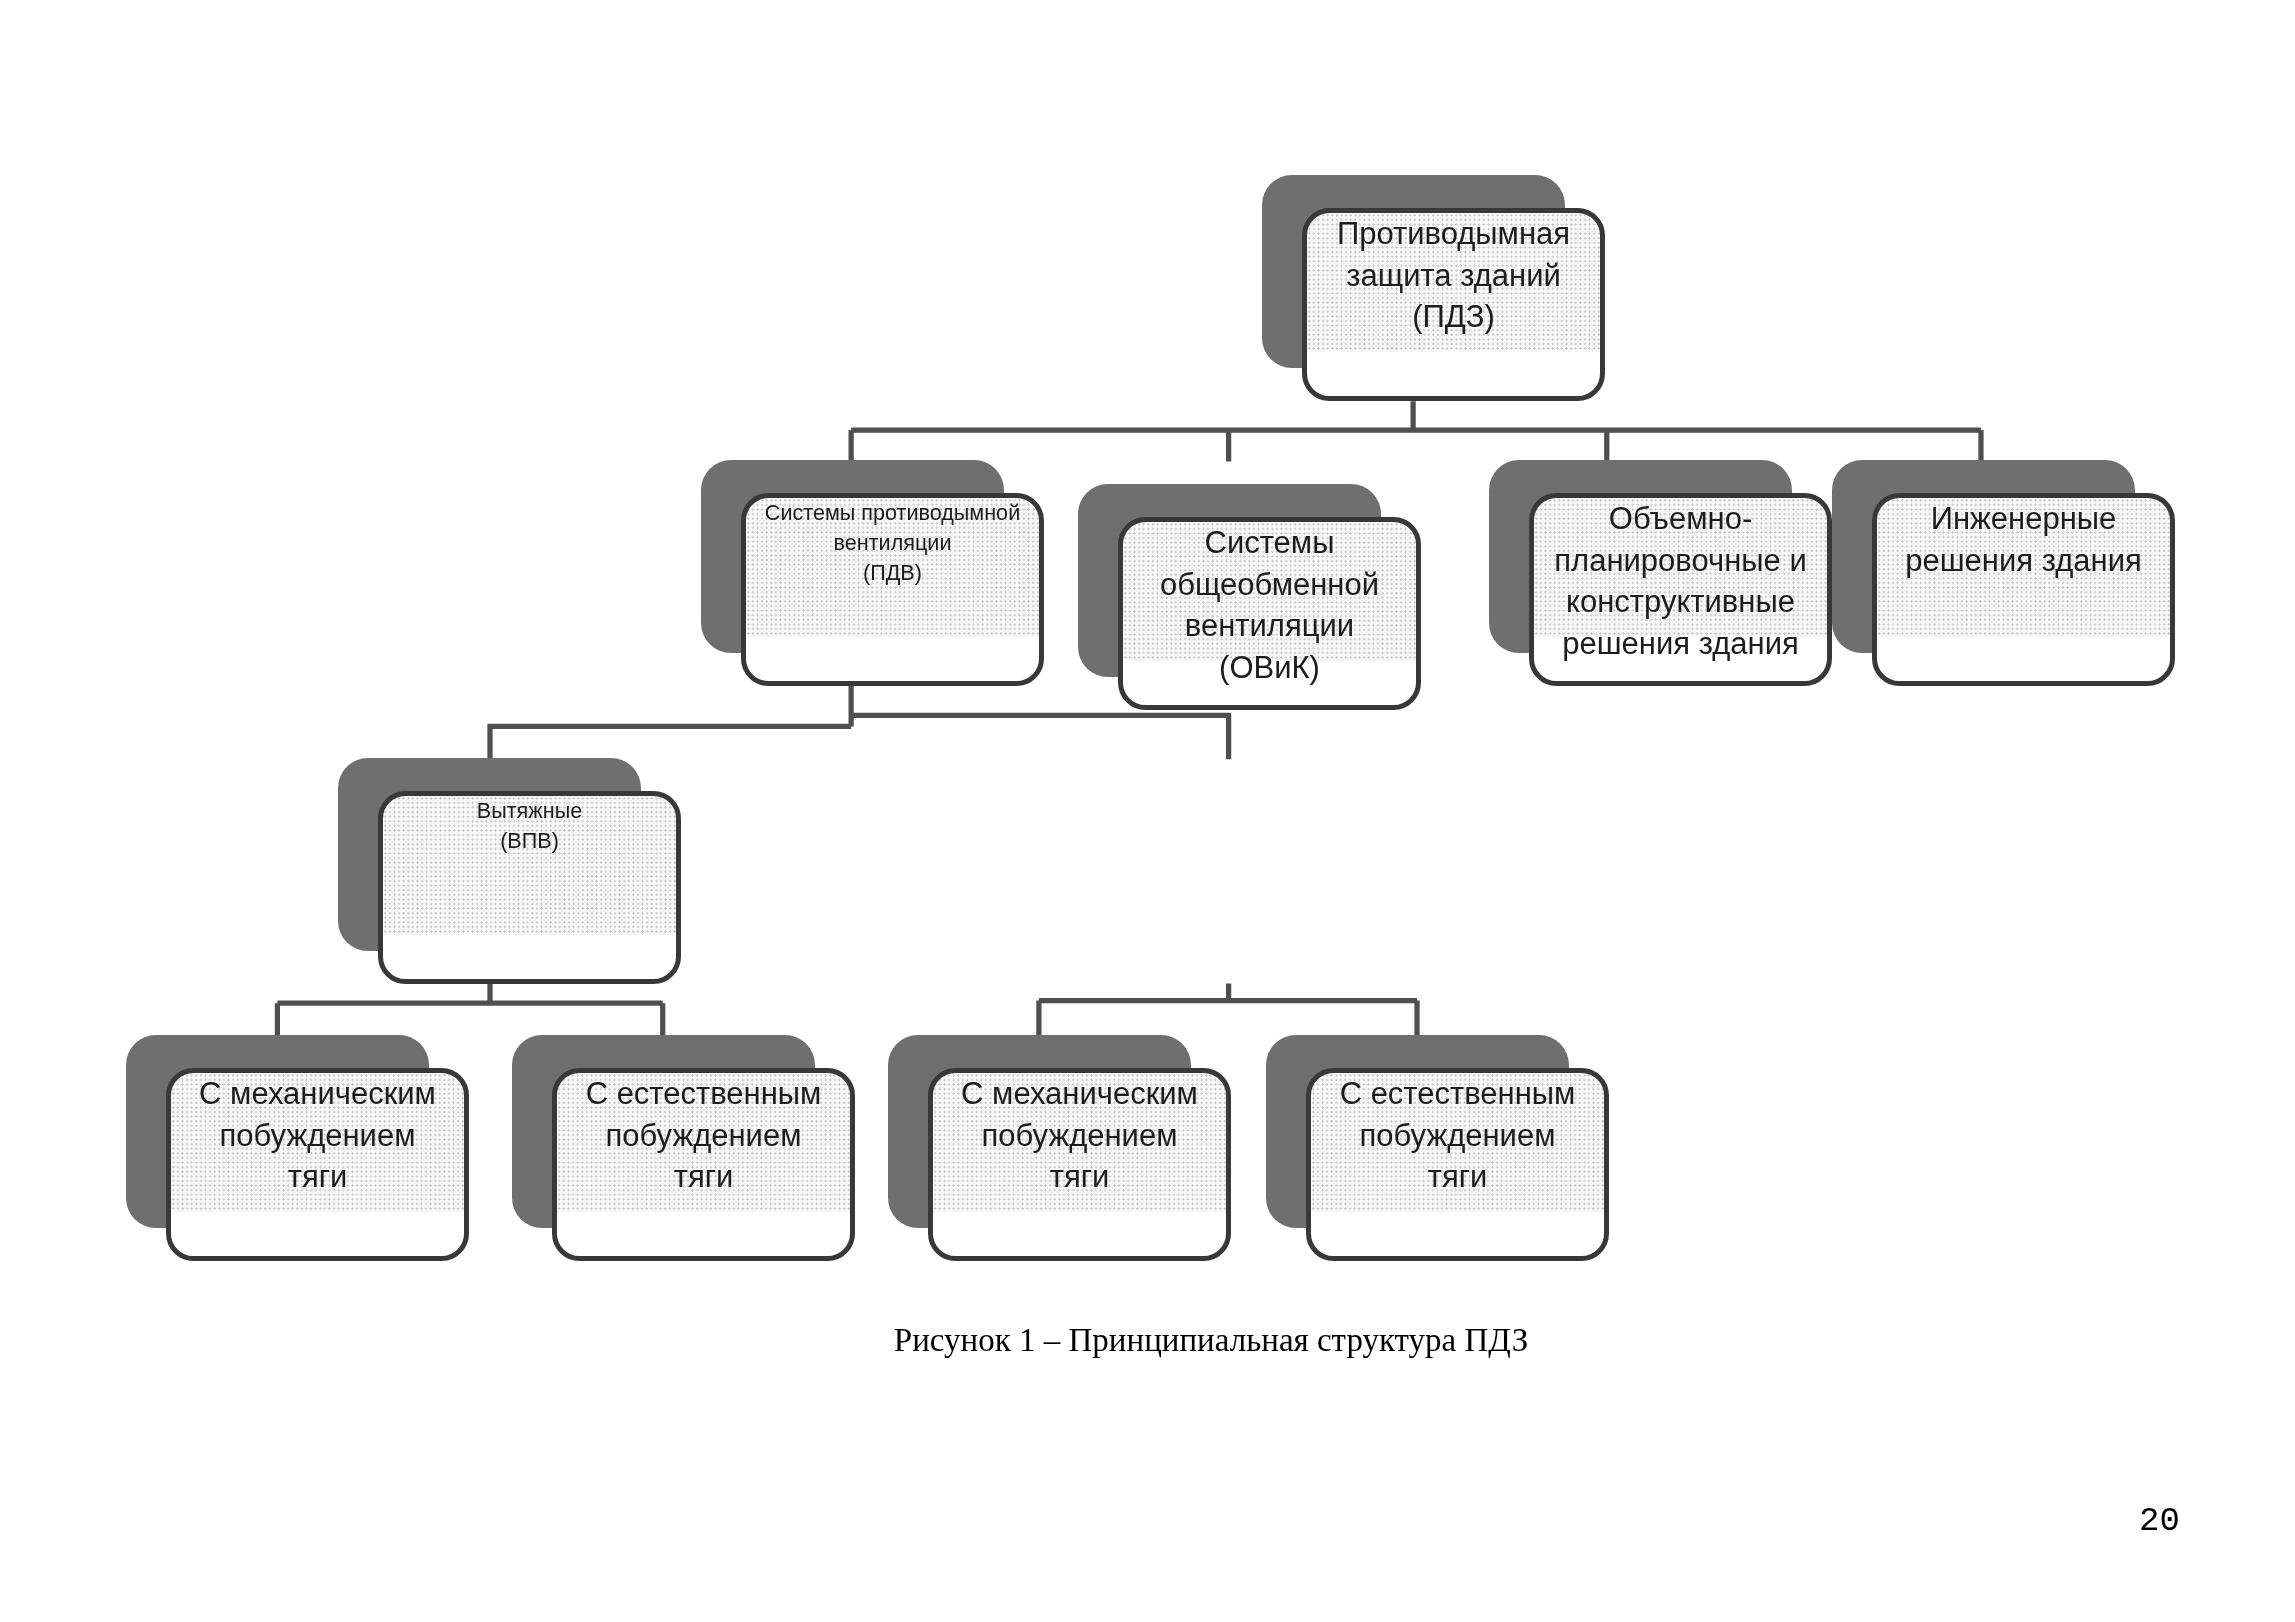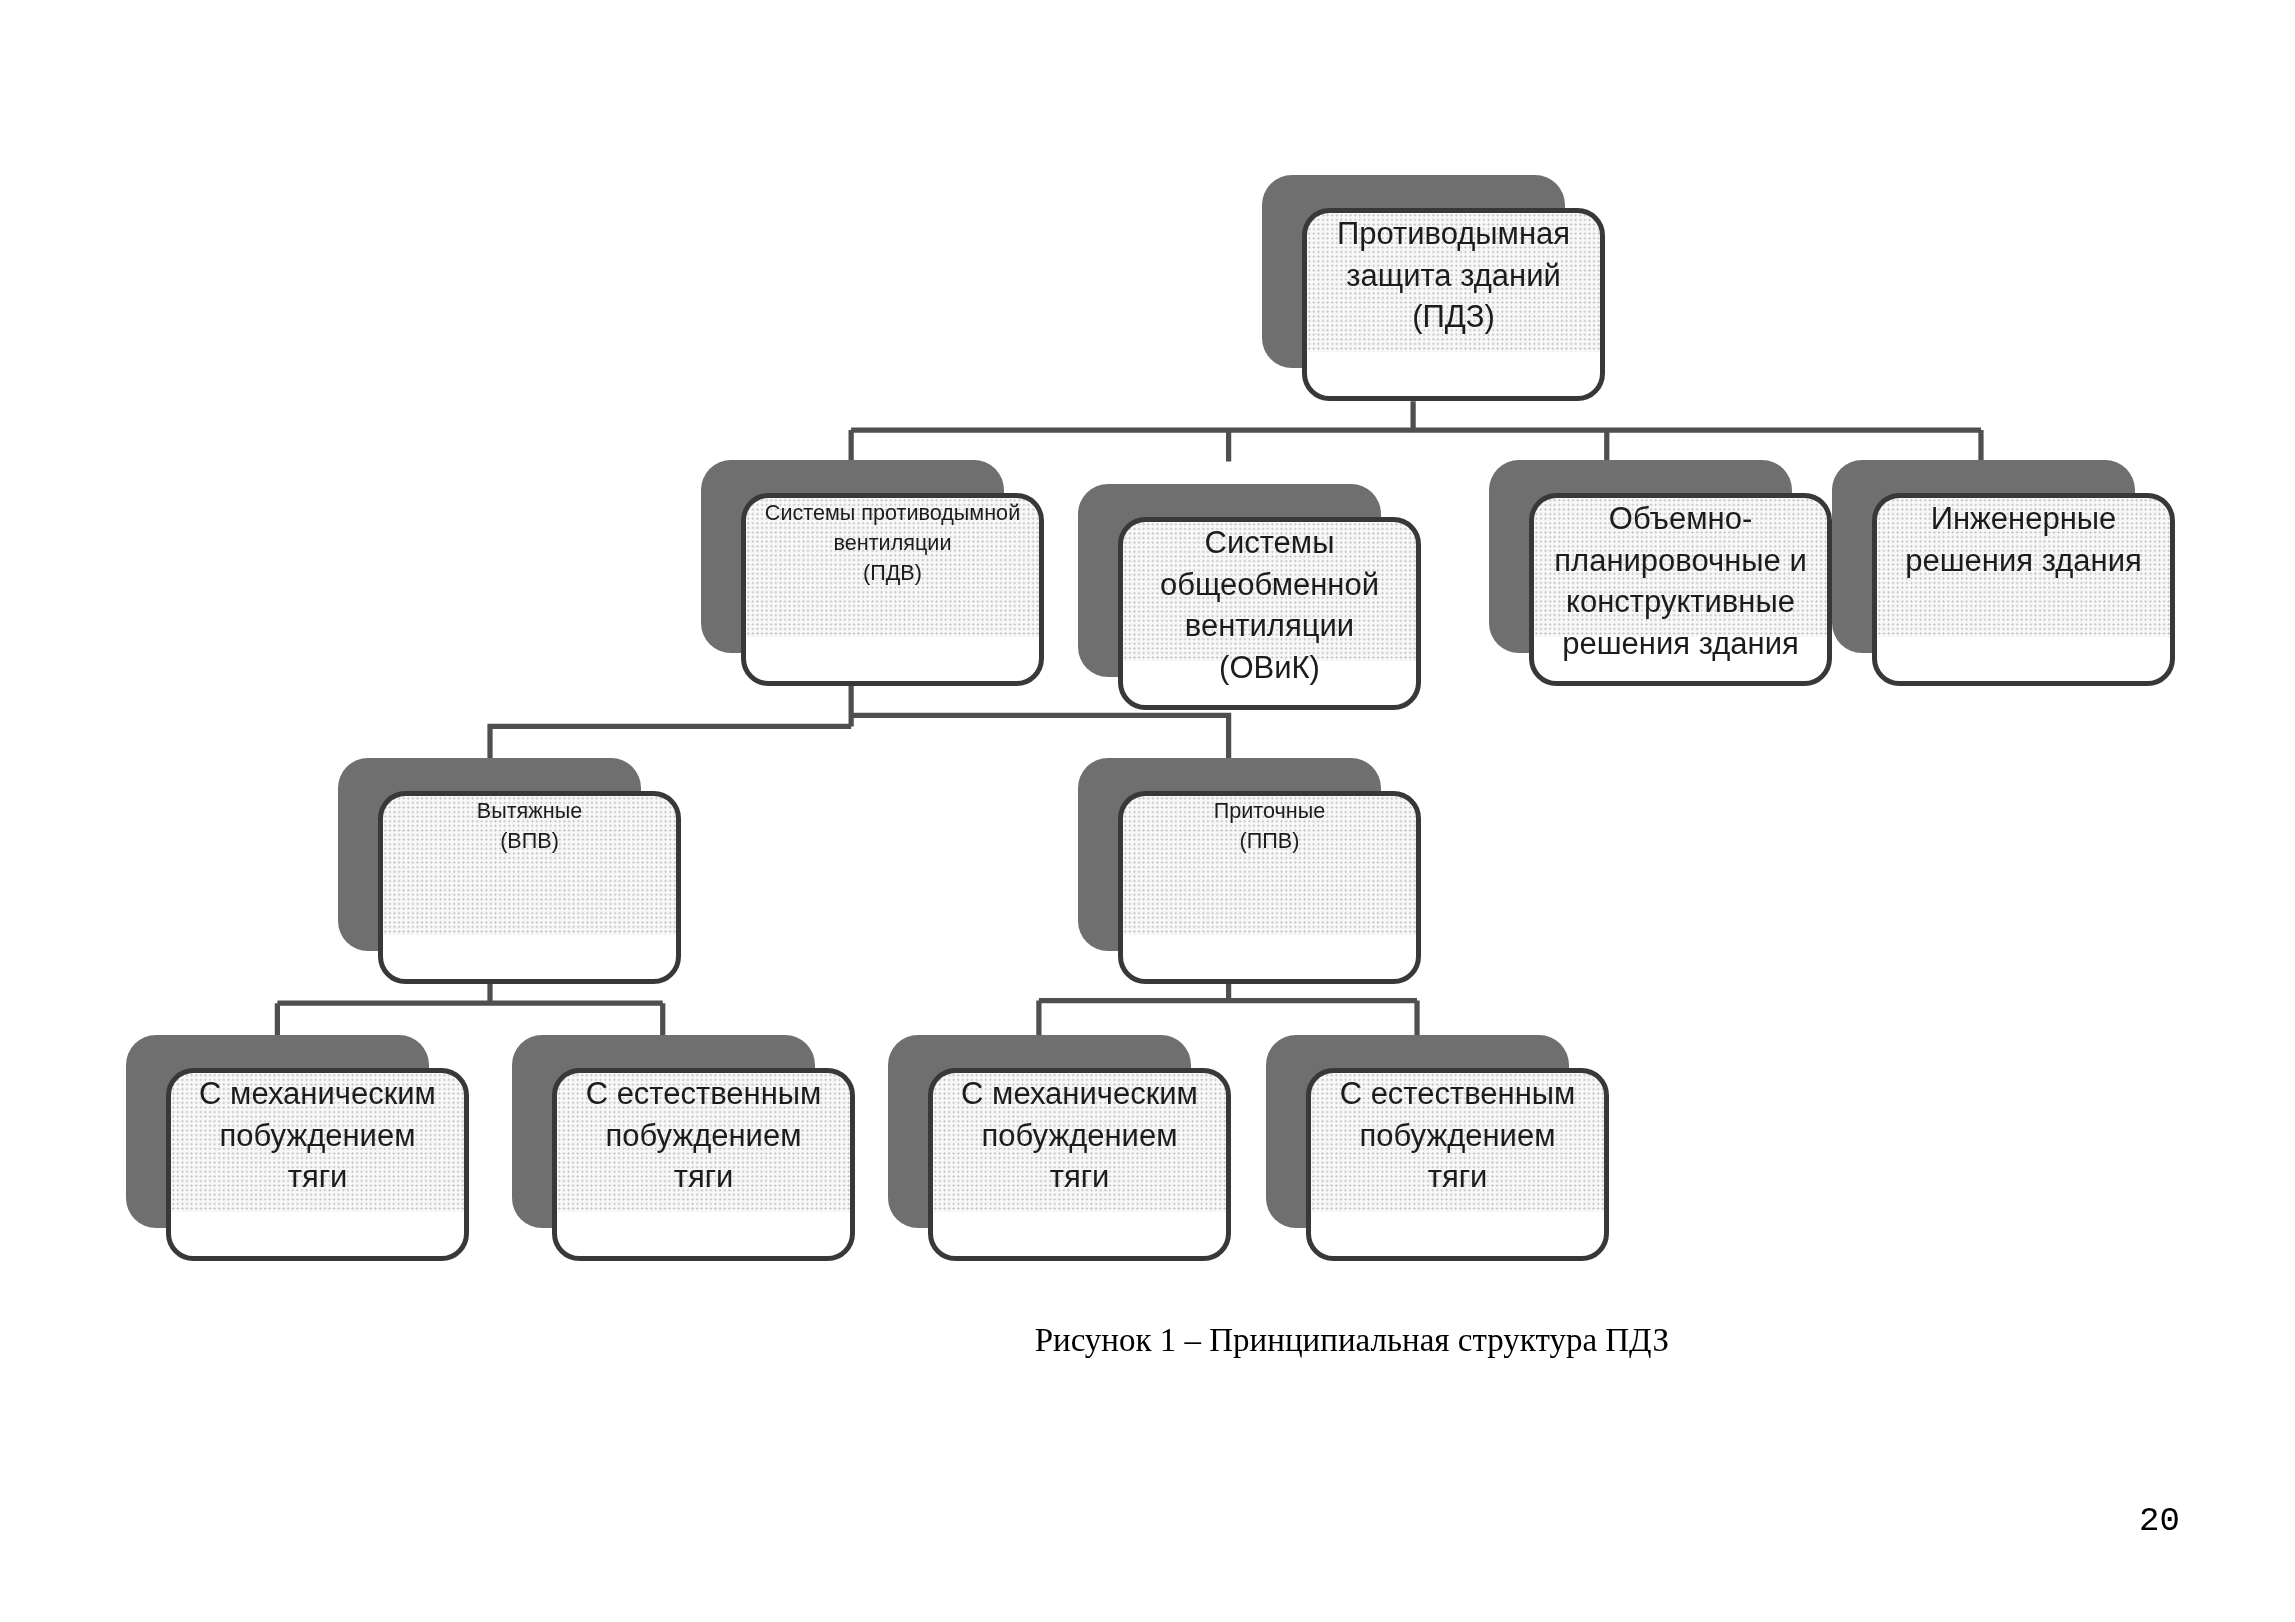--- a/index.html
+++ b/index.html
@@ -60,21 +60,21 @@
   }
   .small .node-label{
     font-size:21.6px;
     line-height:1.38;
     padding-bottom:16.4px;
   }
   .figure-caption{
     position:absolute;
     left:753px;top:1322px;
     width:916px;
-    text-align:right;
+    text-align:center;
     font-family:"Liberation Serif", serif;
     font-size:33px;
     color:#000000;
   }
   .page-number{
     position:absolute;
     left:2120px;top:1502px;
     width:79px;
     text-align:center;
     font-family:Liberation Mono, monospace;
@@ -141,27 +141,20 @@
   </div>
 
   <div class="node" style="left:338px;top:758px;">
     <div class="node-shadow"></div>
     <div class="node-front small">
       <span class="node-label">Вытяжные
 (ВПВ)</span>
     </div>
   </div>
 
-  <div class="node" style="left:1078px;top:758px;">
-    <div class="node-shadow"></div>
-    <div class="node-front small">
-      <span class="node-label">Приточные
-(ППВ)</span>
-    </div>
-  </div>
 
   <div class="node" style="left:126px;top:1035px;">
     <div class="node-shadow"></div>
     <div class="node-front large">
       <span class="node-label">С механическим
 побуждением
 тяги</span>
     </div>
   </div>
 

